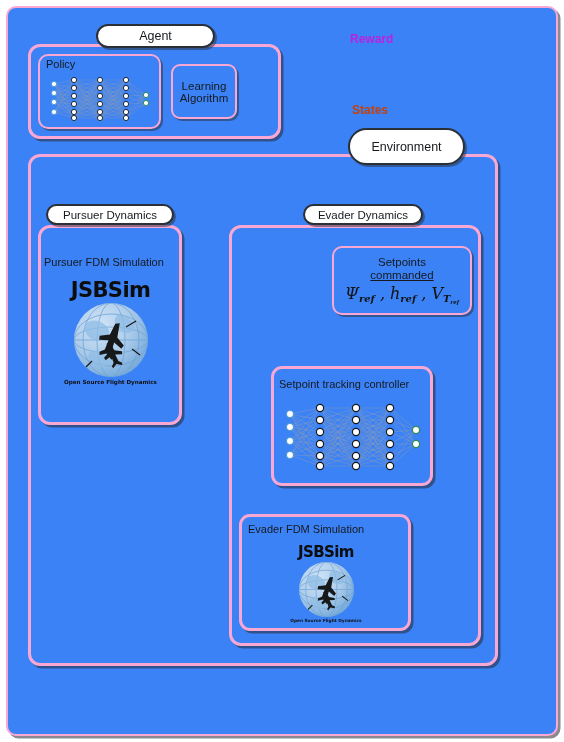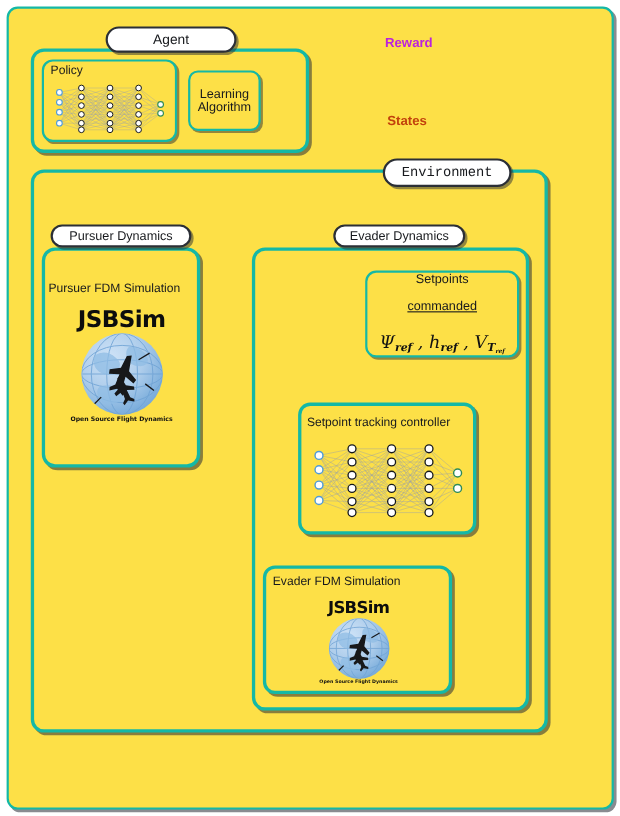--- a/index.html
+++ b/index.html
@@ -1,22 +1,22 @@
 <!DOCTYPE html>
 <html><head>
 <meta charset="utf-8">
 <style>
   html,body{margin:0;padding:0;background:#ffffff;}
   body{font-family:"Liberation Sans",sans-serif;}
   #root{position:relative;width:564px;height:742px;overflow:hidden;background:#fff;}
   #svg{position:absolute;left:0;top:0;width:564px;height:742px;}
 
   
-  .box{position:absolute;box-sizing:border-box;background:#fde047;
-       border:3px solid #14b8a6;border-radius:12px;
+  .box{position:absolute;box-sizing:border-box;background:#3b82f6;
+       border:3px solid #f9a8d4;border-radius:12px;
        box-shadow:2.5px 2.5px 0 rgba(40,44,52,.55);}
   .box.thin{border-width:2px;box-shadow:2px 2px 0 rgba(40,44,52,.5);}
   .box.outer{border-width:2.5px;border-radius:10px;}
 
   
   .pill{position:absolute;box-sizing:border-box;background:#fff;
         border:2.5px solid #2b2f36;border-radius:999px;
         display:flex;align-items:center;justify-content:center;
         box-shadow:2px 2px 0 rgba(40,44,52,.5);
         font-size:12.5px;color:#17191d;z-index:6;}
@@ -181,21 +181,21 @@
     <span style="font-size:11.5px;color:#17191d;">Learning</span>
     <span style="font-size:11.5px;color:#17191d;">Algorithm</span>
   </div>
 
   <div class="flowlabel" style="left:350px;top:32px;color:#bb22dd;">Reward</div>
   <div class="flowlabel" style="left:352px;top:103px;color:#c2410c;">States</div>
   <div class="flowlabel" style="left:71px;top:170px;color:#1f77d0;">Actions</div>
 
   <div class="box" style="left:28px;top:154px;width:470px;height:512px;z-index:1;"></div>
 
-  <div class="pill" style="left:348px;top:144px;width:117px;height:26px;font-family:Liberation Mono, monospace;">
+  <div class="pill" style="left:348px;top:128px;width:117px;height:37px;">
     <span>Environment</span>
   </div>
 
   <div class="box" style="left:38px;top:225px;width:144px;height:200px;z-index:2;"></div>
 
   <div class="pill small" style="left:46px;top:204px;width:128px;height:21px;">
     <span>Pursuer Dynamics</span>
   </div>
 
   <div class="cap sm" style="left:44px;top:256px;z-index:4;">Pursuer FDM Simulation</div>
@@ -229,22 +229,22 @@
     </div>
     <div class="jsbsub" style="font-size:5.6px;margin-top:3px;">Open Source Flight Dynamics</div>
   </div>
 
   <div class="box" style="left:229px;top:225px;width:252px;height:421px;z-index:2;"></div>
 
   <div class="pill small" style="left:303px;top:204px;width:120px;height:21px;">
     <span>Evader Dynamics</span>
   </div>
 
-  <div class="box thin" style="left:332px;top:246px;width:140px;height:79px;z-index:3;border-radius:10px;
-              display:flex;flex-direction:column;align-items:center;justify-content:space-between;gap:1px;">
+  <div class="box thin" style="left:332px;top:246px;width:140px;height:69px;z-index:3;border-radius:10px;
+              display:flex;flex-direction:column;align-items:center;justify-content:center;gap:1px;">
     <span style="font-size:11.5px;color:#17191d;">Setpoints</span>
     <span style="font-size:11.5px;color:#17191d;text-decoration:underline;">commanded</span>
     <span class="mathline" style="font-size:16px;color:#111;margin-top:2px;">
       Ψ<span class="mathsub">ref</span> , h<span class="mathsub">ref</span> ,
       V<span class="mathsub">T<span class="mathsub2">ref</span></span>
     </span>
   </div>
 
   <div class="box" style="left:271px;top:366px;width:162px;height:120px;z-index:3;border-radius:11px;"></div>
   <div class="cap sm" style="left:279px;top:378px;z-index:4;">Setpoint tracking controller</div>

